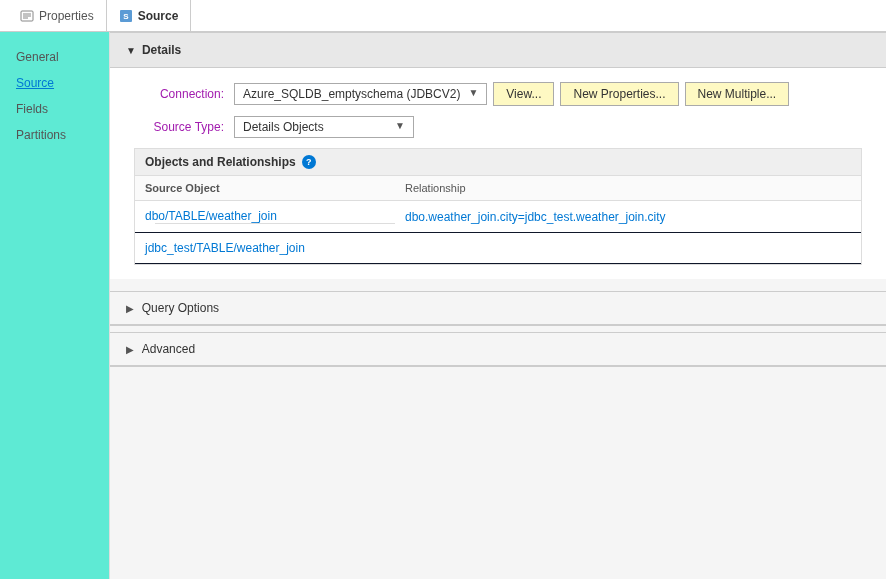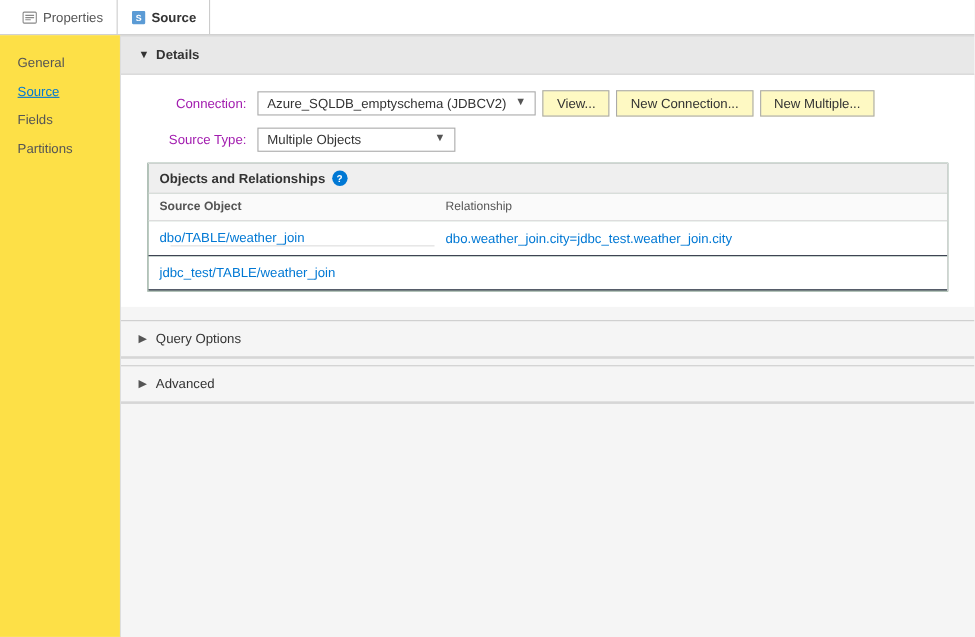--- a/index.html
+++ b/index.html
@@ -45,21 +45,21 @@
 
     
     .main-layout {
       display: flex;
       height: calc(579px - 32px);
     }
 
     
     .sidebar {
       width: 110px;
-      background: #fde047;
+      background: #5eead4;
       border-right: 1px solid #ddd;
       padding: 12px 0;
     }
     .sidebar-item {
       padding: 6px 16px;
       font-size: 12px;
       cursor: pointer;
       color: #555;
     }
     .sidebar-item.active {
@@ -139,21 +139,21 @@
       padding: 4px 12px;
       font-size: 12px;
       cursor: pointer;
       color: #333;
     }
 
     
     .objects-section {
       margin: 10px 0 0 0;
       border: 1px solid #ddd;
-      background: #14532d;
+      background: #5eead4;
     }
     .objects-header {
       display: flex;
       align-items: center;
       padding: 6px 10px;
       background: #efefef;
       font-size: 12px;
       font-weight: 600;
       border-bottom: 1px solid #ddd;
     }
@@ -295,30 +295,30 @@
     <div class="details-content">
 
       <div class="form-row">
         <div class="form-label">Connection:</div>
         <div class="form-control">
           <div class="select-box">
             <span>Azure_SQLDB_emptyschema (JDBCV2)</span>
             <span class="chevron">▼</span>
           </div>
           <button class="btn">View...</button>
-          <button class="btn">New Connection...</button>
+          <button class="btn">New Properties...</button>
           <button class="btn">New Multiple...</button>
         </div>
       </div>
 
       <div class="form-row">
         <div class="form-label">Source Type:</div>
         <div class="form-control">
           <div class="select-box" style="min-width:180px;">
-            <span>Multiple Objects</span>
+            <span>Details Objects</span>
             <span class="chevron">▼</span>
           </div>
         </div>
       </div>
 
       <div class="objects-section">
         <div class="objects-header">
           <span>Objects and Relationships</span>
           <span class="help-icon">?</span>
         </div>

